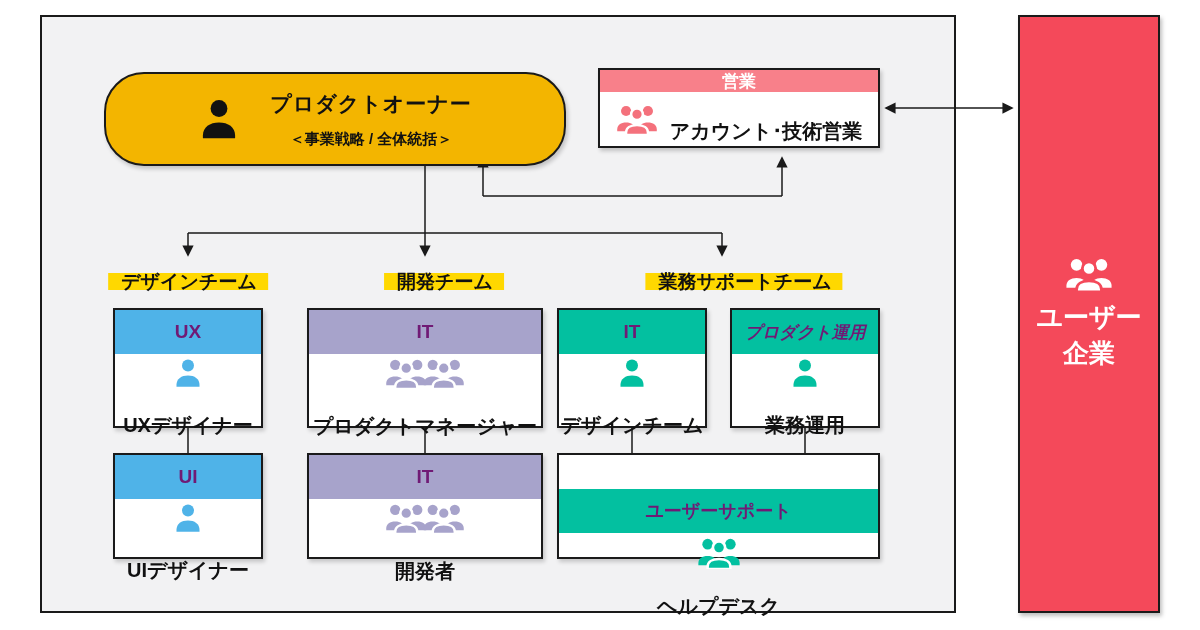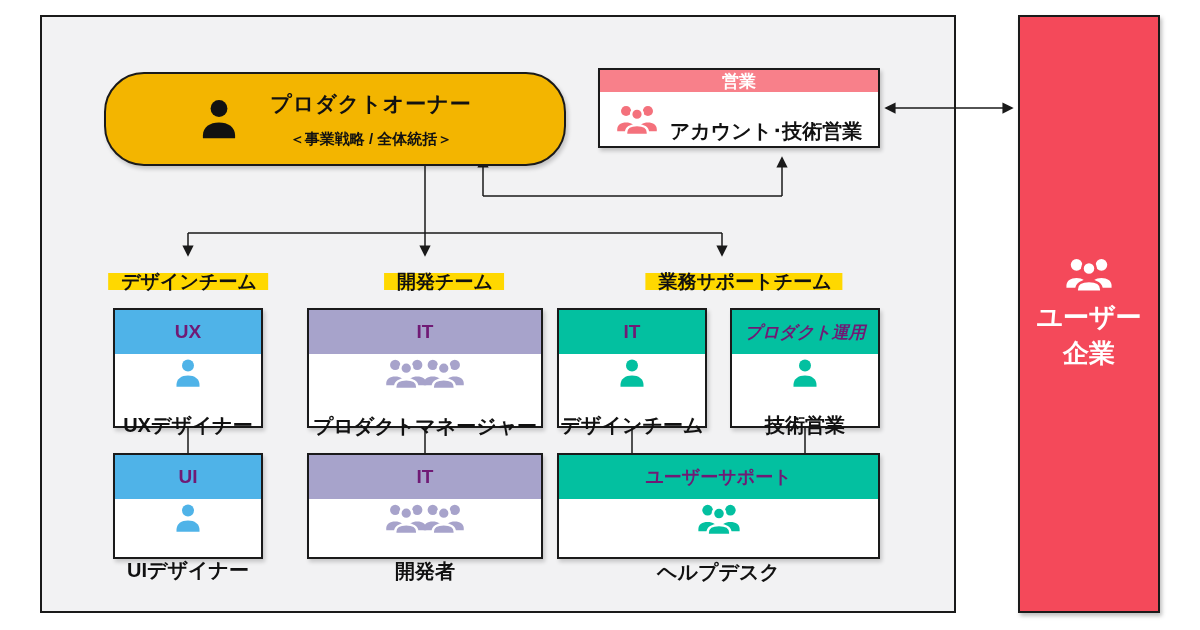--- a/index.html
+++ b/index.html
@@ -248,26 +248,26 @@
     </div>
   </div>
 
   <div class="card teal" style="left:730px; top:308px; width:150px; height:120px;">
     <div class="card-header" style="font-size:17px;font-style:italic;">プロダクト運用</div>
     <div class="card-body">
       <svg class="icon" viewBox="0 0 24 24" width="30" height="30">
         <circle cx="12" cy="6" r="4.8"></circle>
         <path d="M2.8 23 v-1.6 c0 -4.8 4 -7.4 9.2 -7.4 s9.2 2.6 9.2 7.4 V23 z"></path>
       </svg>
-      <div class="role">技術営業</div>
+      <div class="role">業務運用</div>
     </div>
   </div>
 
   <div class="card teal" style="left:557px; top:453px; width:323px; height:106px;">
-    <div class="card-header" style="font-size:18px;">ユーザーサポート</div>
+    <div class="card-header" style="font-size:18px;margin-top:34px;">ユーザーサポート</div>
     <div class="card-body">
       <svg class="icon" viewBox="0 0 52 38" width="44" height="32">
         <circle cx="12.5" cy="8.5" r="6.3"></circle>
         <path d="M1.5 33.5 v-2.5 c0 -5.2 4.6 -8.3 11 -8.3 s11 3.1 11 8.3 v2.5 z"></path>
         <circle cx="39.5" cy="8.5" r="6.3"></circle>
         <path d="M28.5 33.5 v-2.5 c0 -5.2 4.6 -8.3 11 -8.3 s11 3.1 11 8.3 v2.5 z"></path>
         <g class="cut">
             <circle cx="26" cy="12.5" r="7.2"></circle>
           <path d="M12.5 38 v-2.8 c0 -5.8 5.4 -9.2 13.5 -9.2 s13.5 3.4 13.5 9.2 V38 z"></path>
           </g>

